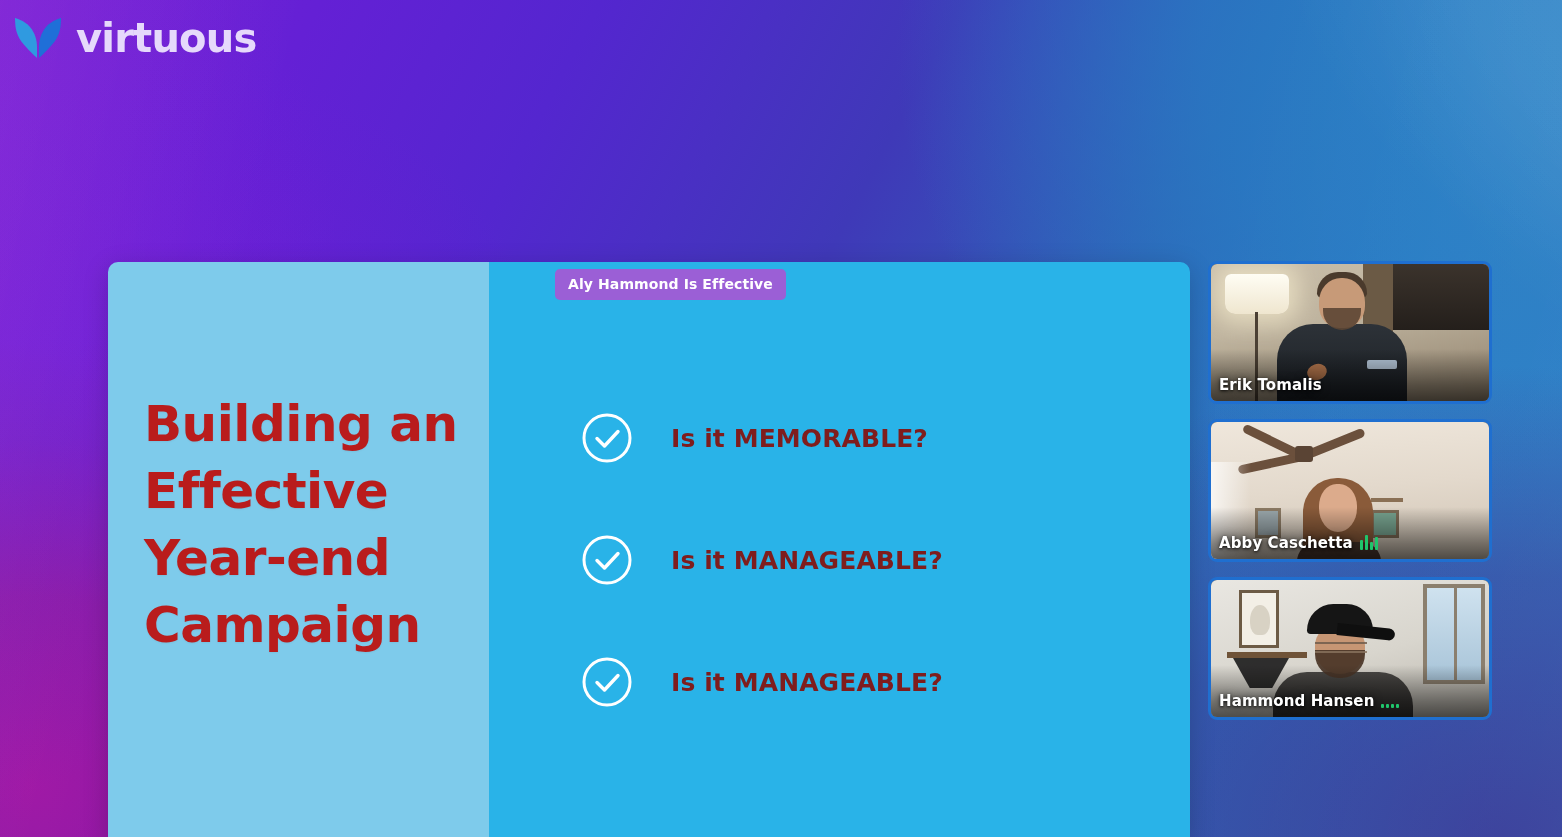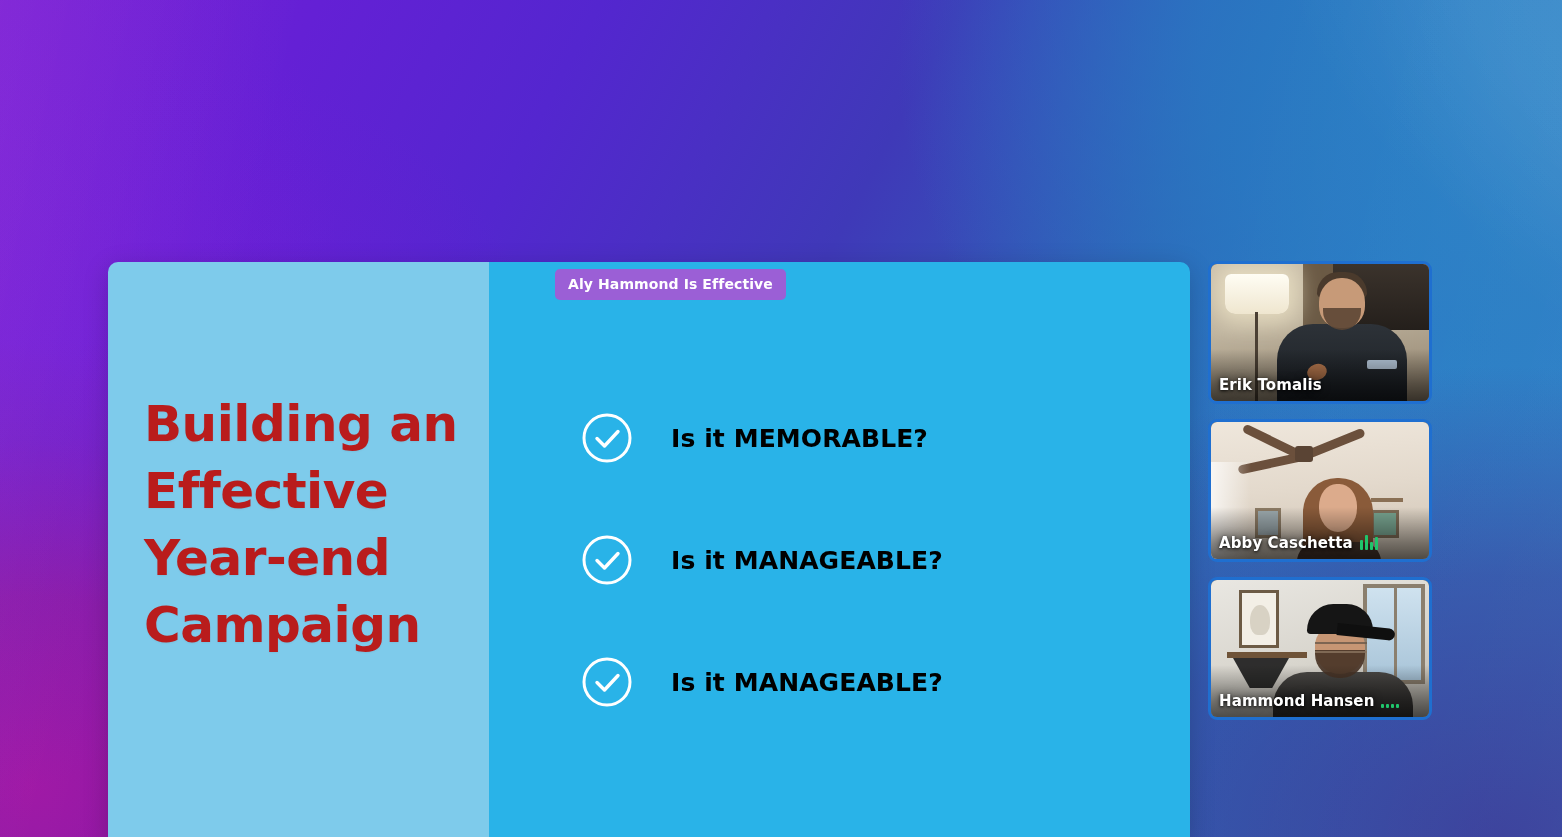--- a/index.html
+++ b/index.html
@@ -148,41 +148,41 @@
     position: absolute;
     left: 92px;
     top: 150px;
     display: flex;
     flex-direction: column;
     gap: 70px;
   }
   .check-row { display: flex; align-items: center; gap: 38px; }
   .check-icon { width: 52px; height: 52px; flex: 0 0 52px; display: block; }
   .check-label {
-    color: #000000;
+    color: #7f1d1d;
     font-size: 25px;
     font-weight: 700;
     letter-spacing: 0.1px;
     white-space: nowrap;
     font-family: "DejaVu Sans", sans-serif;
   }
 
   
   #video-strip {
     position: absolute;
     left: 1208px; top: 261px;
     width: 246px;
     display: flex;
     flex-direction: column;
     gap: 15px;
     z-index: 25;
   }
   .video-tile {
     position: relative;
-    width: 224px;
+    width: 284px;
     height: 143px;
     border-radius: 9px;
     border: 3px solid #1f6fd0;
     overflow: hidden;
     background: #2b2b2b;
   }
   .video-tile .scene { position: absolute; inset: 0; overflow: hidden; }
   .tile-label {
     position: absolute;
     left: 8px; bottom: 7px;
@@ -265,20 +265,27 @@
 
   <div class="bg-layer bg-base"></div>
   <div class="bg-layer bg-blue"></div>
   <div class="bg-layer bg-indigo"></div>
   <div class="bg-layer bg-magenta"></div>
   <div class="bg-layer bg-wave-c"></div>
   <div class="bg-layer bg-wave-a"></div>
   <div class="bg-layer bg-wave-b"></div>
   <div class="bg-layer bg-wave-d"></div>
 
+  <div id="logo">
+    <svg class="mark" viewBox="0 0 48 44">
+      <path d="M1 2 C1 2 10 4 16 11 C21 17 23 24 23 31 L23 42 C23 42 13 33 7 25 C2 18 1 10 1 2 Z" fill="#2f9ae0"></path>
+      <path d="M47 2 C47 2 38 4 32 11 C27 17 25 24 25 31 L25 42 C25 42 35 33 41 25 C46 18 47 10 47 2 Z" fill="#1f6fd8"></path>
+    </svg>
+    <span class="wordmark">virtuous</span>
+  </div>
 
   <div id="slide">
 
     <div id="slide-left">
       <div id="slide-title">Building an Effective Year-end Campaign</div>
     </div>
 
     <div id="slide-right">
 
       <div id="presenting-badge">Aly Hammond Is Effective</div>

